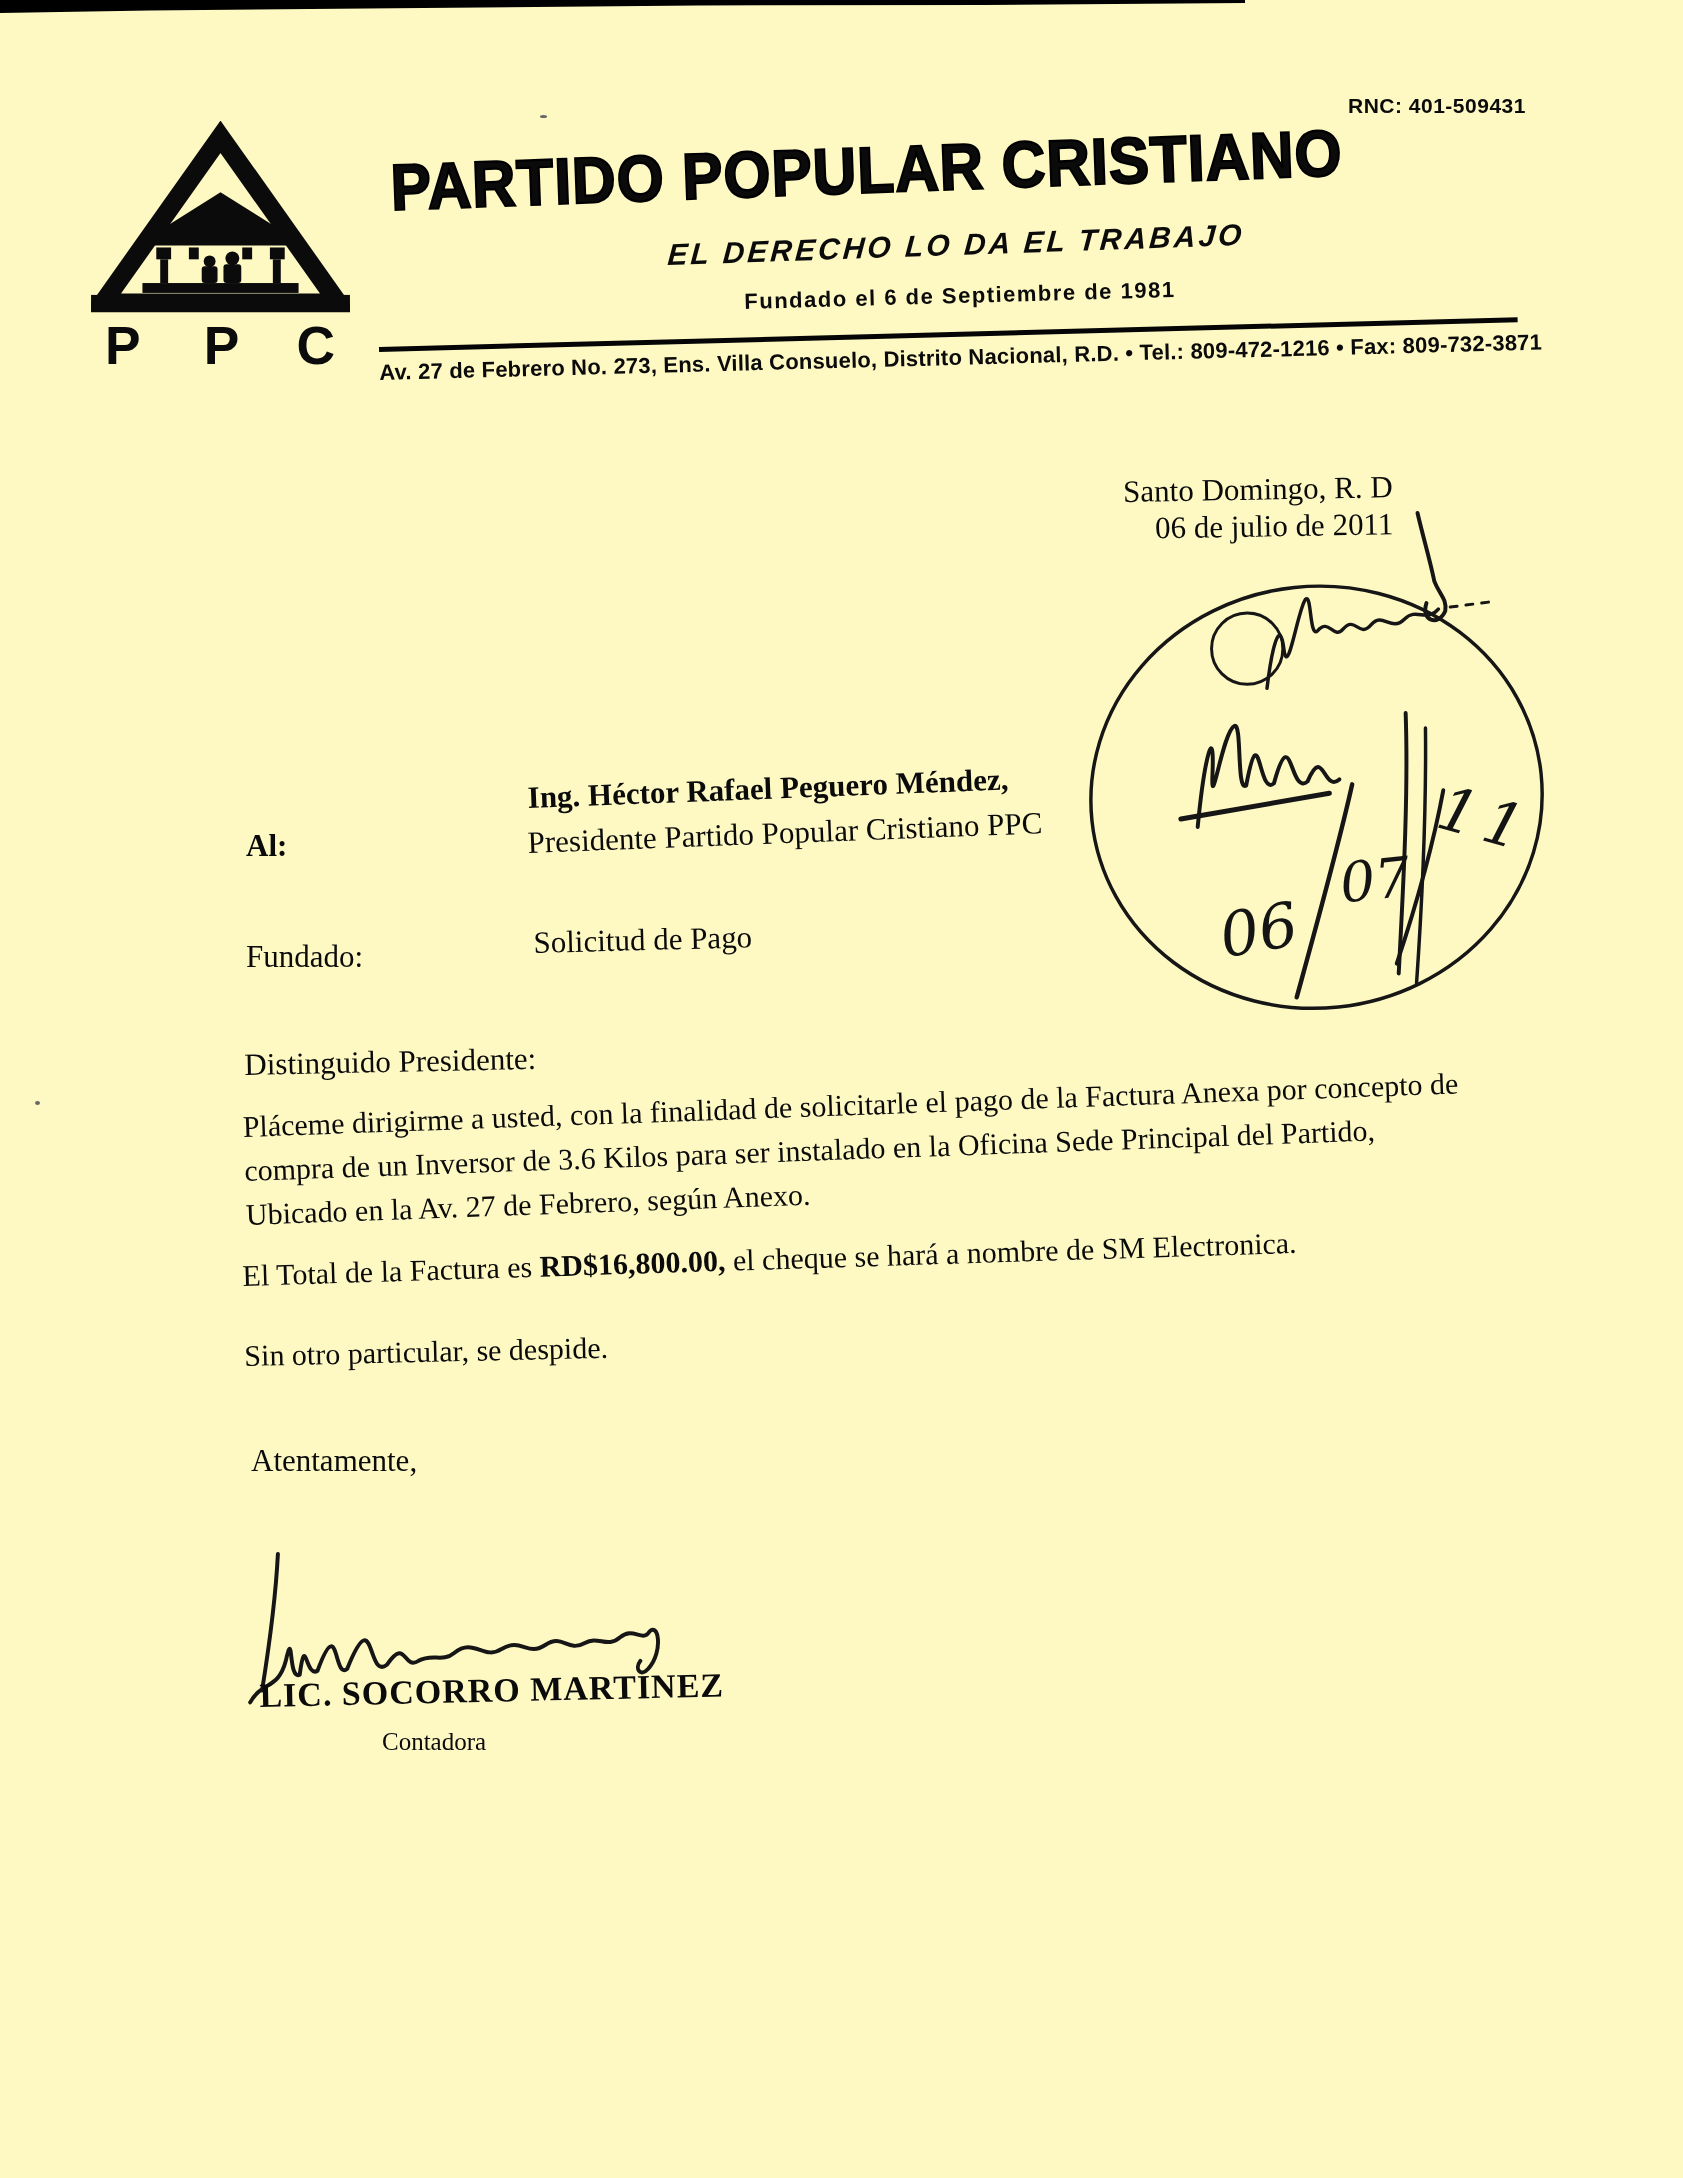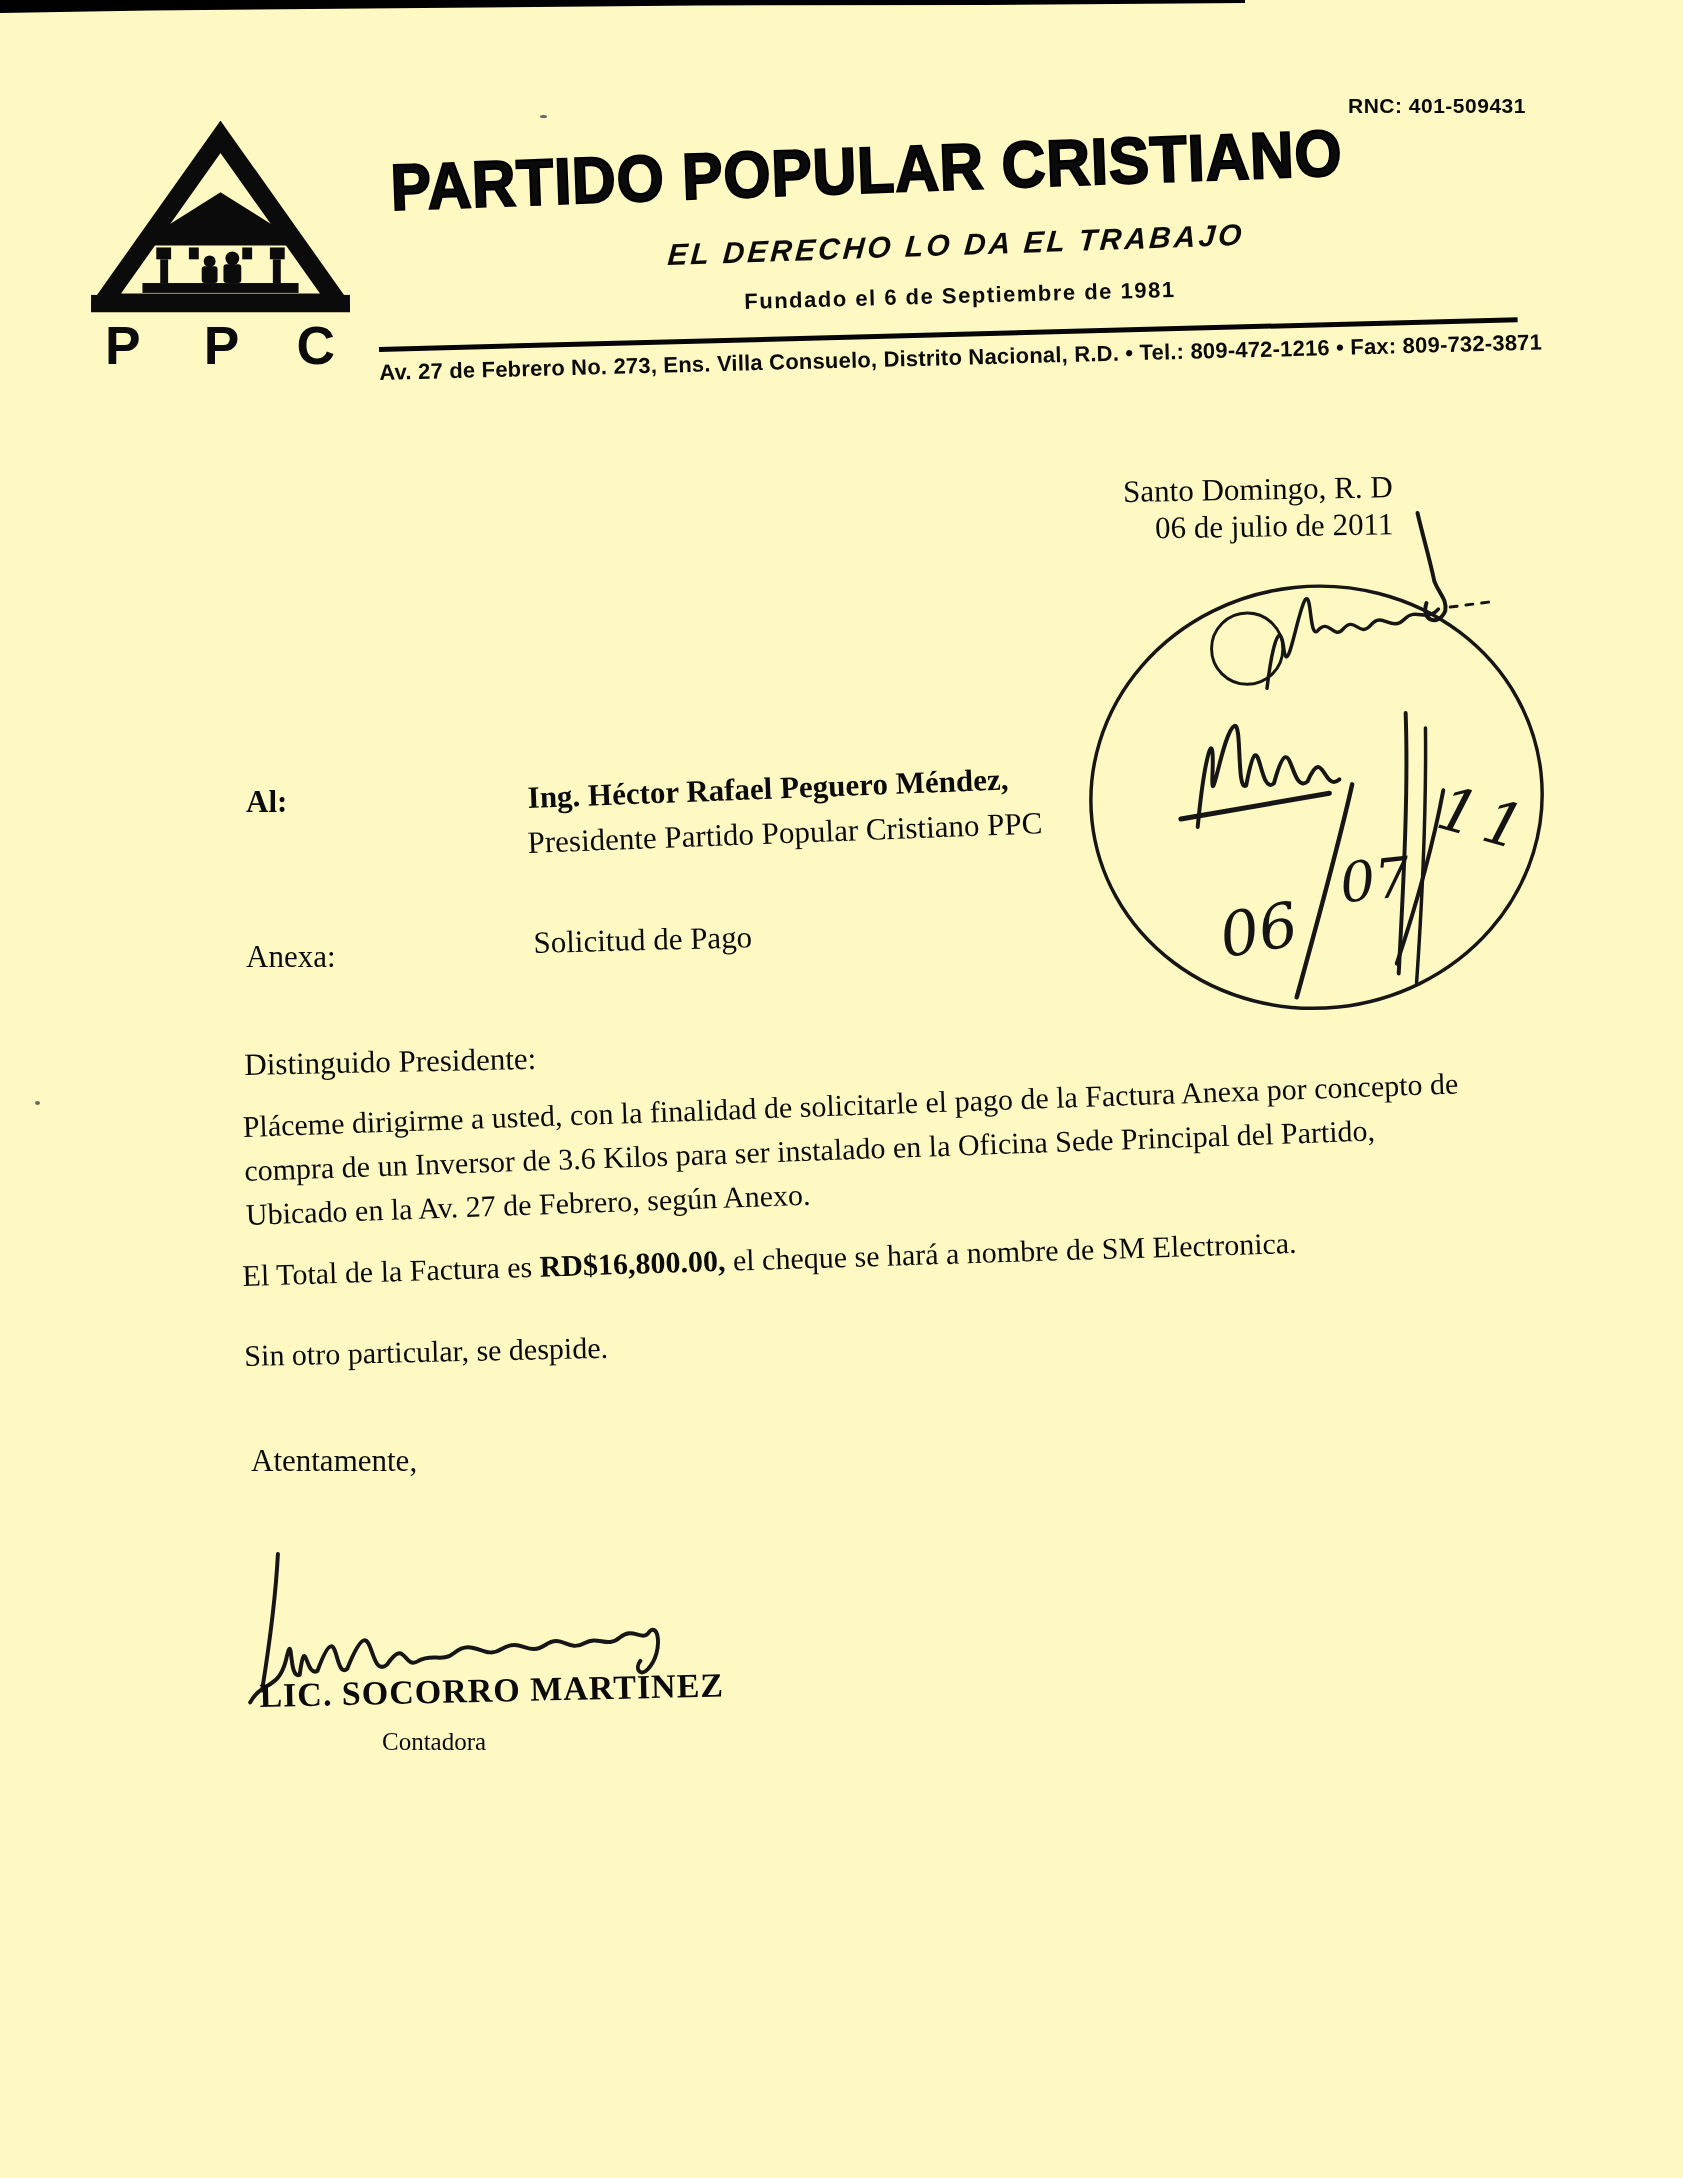--- a/index.html
+++ b/index.html
@@ -135,25 +135,25 @@
     <path d="M345,215 C348,300 342,400 338,478" stroke-width="4"></path>
     <path d="M365,230 C366,320 360,430 356,488" stroke-width="3.5"></path>
 
     <path d="M291,287 C277,350 252,440 235,502" stroke-width="4.5"></path>
     <path d="M383,293 C372,352 352,420 336,468" stroke-width="4"></path>
   </svg>
   <span class="hw" style="left:1220px;top:899px;font-size:61px;transform:rotate(-10deg);">06</span>
   <span class="hw" style="left:1340px;top:853px;font-size:55px;transform:rotate(-6deg);">07</span>
   <span class="hw" style="left:1438px;top:788px;font-size:61px;letter-spacing:8px;transform:rotate(16deg);">11</span>
 
-  <div class="abs field-label bold" style="left:246px;top:784px;">Al:</div>
+  <div class="abs field-label bold" style="left:246px;top:828px;">Al:</div>
   <div class="abs field-label bold nowrap" style="left:527px;top:780px;transform:rotate(-2.2deg);transform-origin:left top;">Ing. Héctor Rafael Peguero Méndez,</div>
   <div class="abs field-label nowrap" style="left:527px;top:825px;transform:rotate(-2.2deg);transform-origin:left top;">Presidente Partido Popular Cristiano PPC</div>
 
-  <div class="abs field-label" style="left:246px;top:939px;">Anexa:</div>
+  <div class="abs field-label" style="left:246px;top:939px;">Fundado:</div>
   <div class="abs field-label nowrap" style="left:533px;top:925px;transform:rotate(-1.5deg);transform-origin:left top;">Solicitud de Pago</div>
 
   <div class="abs field-label" style="left:244px;top:1047px;transform:rotate(-1.2deg);transform-origin:left top;">Distinguido Presidente:</div>
 
   <div class="abs body-text" style="left:242px;top:1105px;width:1223px;line-height:44px;transform:rotate(-2.05deg);transform-origin:left top;">Pláceme dirigirme a usted, con la finalidad de solicitarle el pago de la Factura Anexa por concepto de compra de un Inversor de 3.6 Kilos para ser instalado en la Oficina Sede Principal del Partido, Ubicado en la Av. 27 de Febrero, según Anexo.</div>
 
   <div class="abs body-text nowrap" style="left:242px;top:1259px;transform:rotate(-1.8deg);transform-origin:left top;">
     <span>El Total de la Factura es </span><span class="bold">RD$16,800.00,</span><span>  el cheque se hará a nombre de SM Electronica.</span>
   </div>
 

